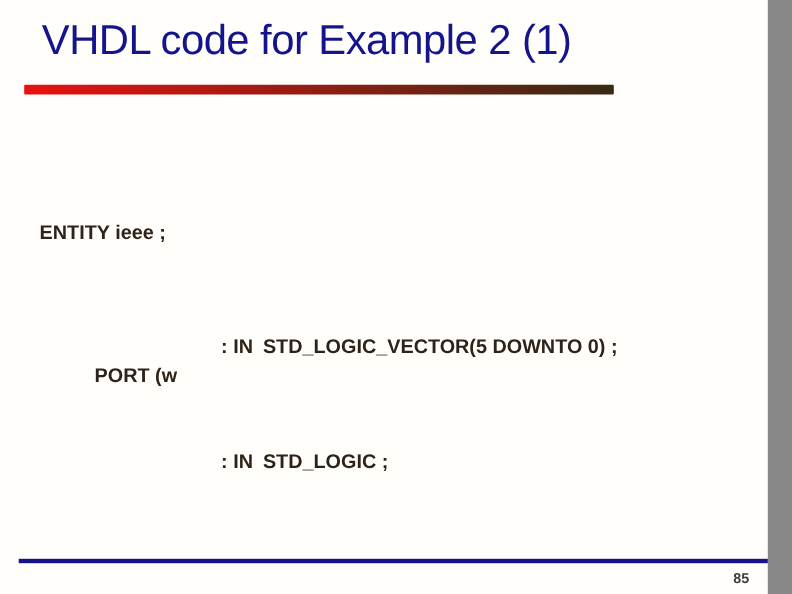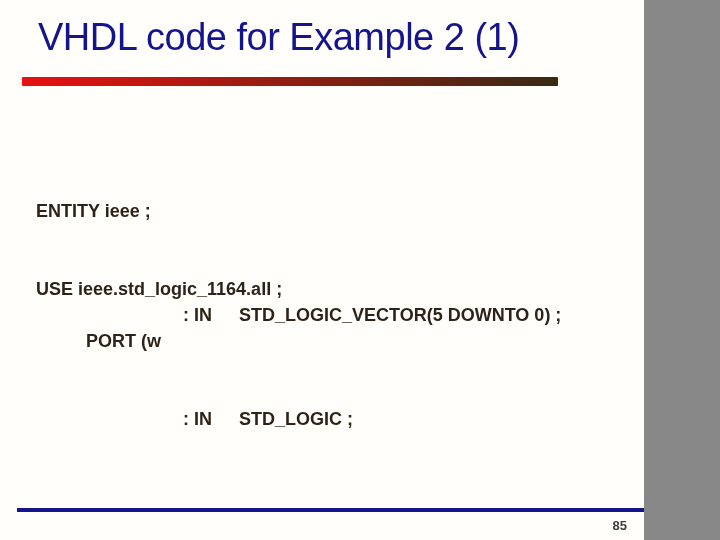--- a/index.html
+++ b/index.html
@@ -1,17 +1,17 @@
 <!DOCTYPE html>
 <html style="--bg: #fffefa; --title: #14148c; --code-text: #2e2318; --bar-left: #e81111; --bar-right: #382a14; --footer-line: #14148c; --page-number: #3d3d3d;"><head>
 <meta charset="utf-8">
 <style>
   html,body{margin:0;padding:0;background:#888;}
   .slide{
-    position:relative;width:644px;height:540px;
+    position:relative;width:698px;height:540px;
     background:var(--bg,#fffefa);
     font-family:"Liberation Sans",sans-serif;
     overflow:hidden;
   }
   .title{
     position:absolute;left:38px;top:16px;margin:0;
     font-size:38px;font-weight:400;letter-spacing:-0.5px;
     color:var(--title,#14148c);white-space:nowrap;
   }
   .title-rule{
@@ -25,21 +25,21 @@
     font-size:18px;font-weight:700;line-height:26px;
     white-space:pre;
   }
   .block1{top:146px;}
   .block2{top:224px;}
   .code-line{height:26px;}
   .port-line{position:relative;height:26px;}
   .port-name{display:inline-block;}
   .ind-w{padding-left:20px;}
   .ind-en{padding-left:83px;}
-  .port-dir{position:absolute;left:147px;top:0;}
+  .port-dir{position:absolute;left:165px;top:0;}
   .port-type{position:absolute;left:203px;top:0;}
   .footer-rule{
     position:absolute;left:17px;top:508px;width:687px;height:4px;
     background:var(--footer-line,#14148c);
   }
   .page-number{
     position:absolute;top:518px;right:17px;
     font-size:13px;font-weight:700;
     color:var(--page-number,#3d3d3d);
   }
@@ -48,21 +48,20 @@
 <body>
 
 <div class="slide">
 
   <h1 class="title">VHDL code for Example 2 (1)</h1>
 
   <div class="title-rule"></div>
 
   <div class="code block1">
     <div class="code-line">ENTITY ieee ;</div>
-    <div class="code-line">USE ieee.std_logic_1164.all ;</div>
   </div>
 
   <div class="code block2">
 
     <div class="port-line">
       <span class="port-name ind-w">PORT (w</span>
       <span class="port-dir">: IN</span>
       <span class="port-type">STD_LOGIC_VECTOR(5 DOWNTO 0) ;</span>
     </div>
 

